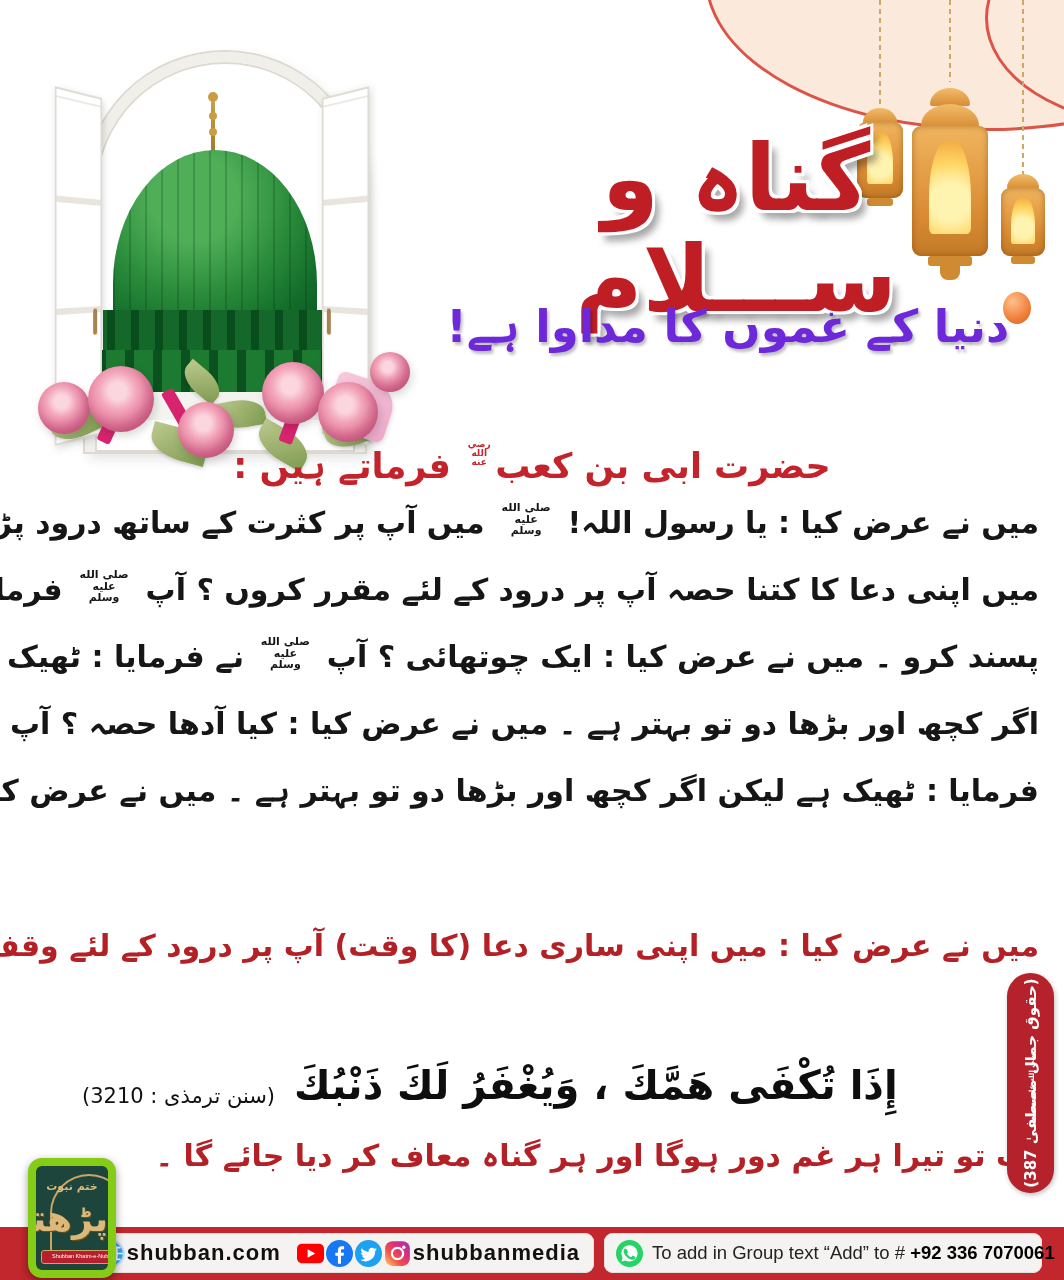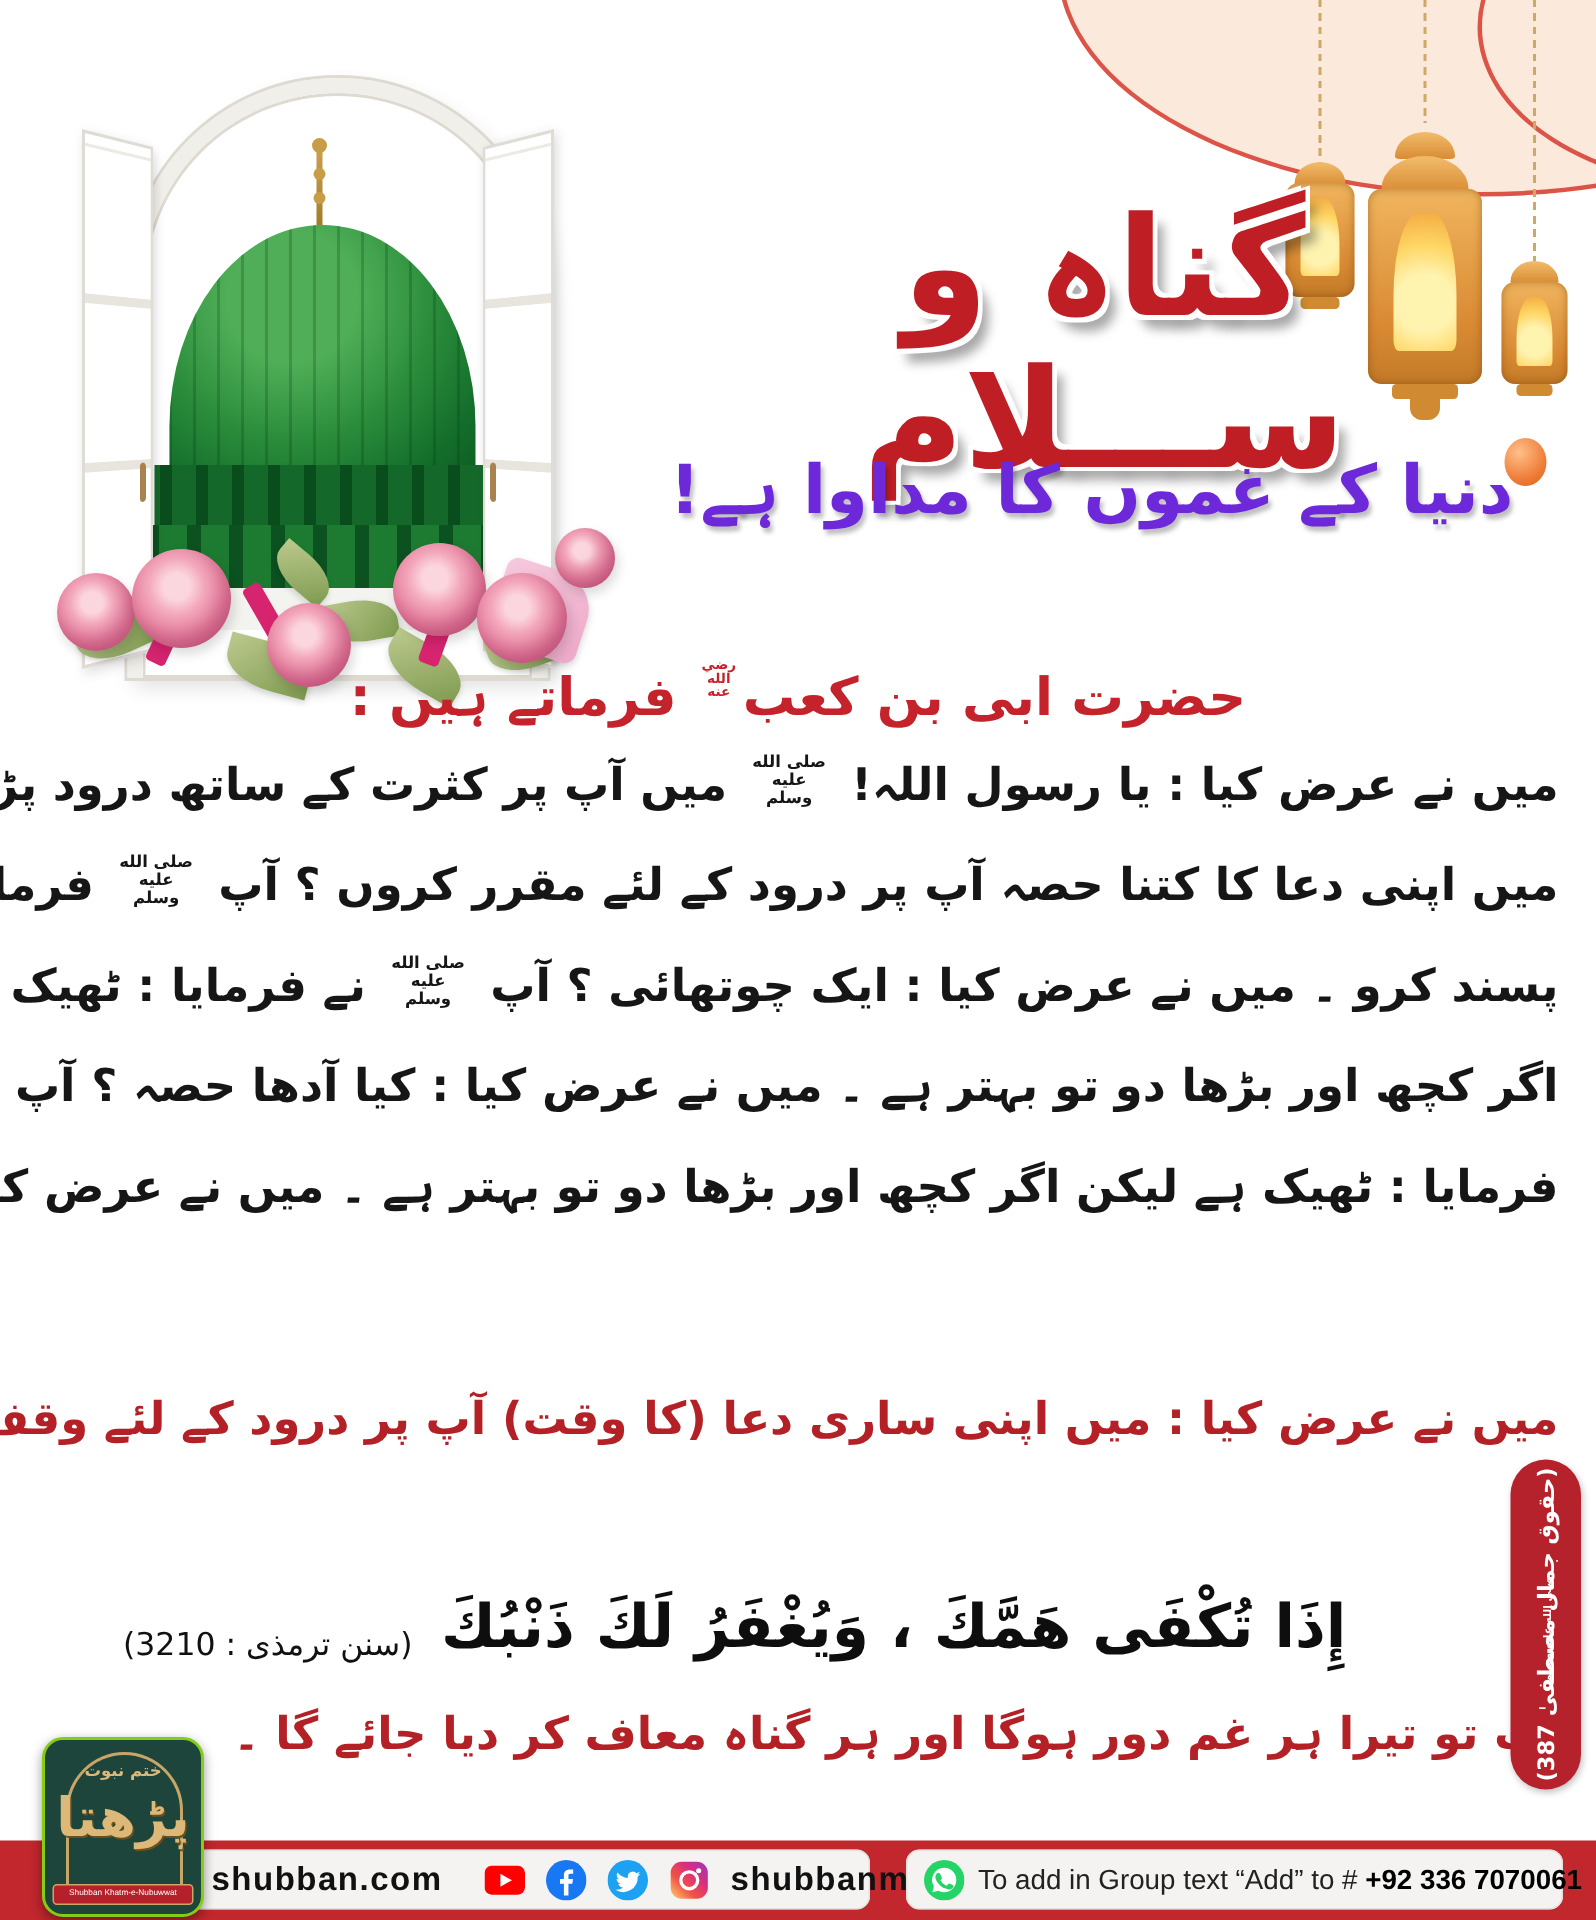--- a/index.html
+++ b/index.html
@@ -64,31 +64,31 @@
   .sas{display:inline-block;width:56px;font-size:11px;line-height:1.05;vertical-align:middle;margin:0 3px;transform:translateY(-5px);white-space:normal;font-weight:700;}
   .rz{display:inline-block;width:30px;font-size:9px;line-height:1;vertical-align:super;margin:0 1px;white-space:normal;font-weight:700;}
   
   .side-pill{position:absolute;right:10px;top:973px;width:47px;height:220px;background:#b5222b;border-radius:24px;box-shadow:1px 2px 5px rgba(0,0,0,.25);}
   .side-pill span{position:absolute;left:50%;top:50%;transform:translate(-50%,-50%) rotate(-90deg);white-space:nowrap;direction:rtl;color:#fff;font-size:15px;font-weight:700;}
   .side-pill .sas{width:30px;font-size:7px;margin:0 2px;transform:translateY(-2px);}
   
   .footbar{position:absolute;left:0;bottom:0;width:1064px;height:53px;background:#c1272d;}
   .pill{position:absolute;top:6px;height:40px;background:#f4f3f1;border-radius:9px;display:flex;align-items:center;
         font-family:"Liberation Sans",sans-serif;box-shadow:inset 0 0 0 1px #e3e1dd;}
-  .pill1{left:86px;width:494px;padding:0 14px;box-sizing:border-box;gap:14px;}
+  .pill1{left:100px;width:494px;padding:0 14px;box-sizing:border-box;gap:2px;justify-content:flex-end;}
   .pill2{left:604px;width:438px;padding:0 12px;box-sizing:border-box;gap:9px;}
   .sitetxt{font-size:22px;font-weight:700;color:#111;letter-spacing:1px;margin-right:14px;}
   .handletxt{font-size:22px;font-weight:700;color:#111;letter-spacing:1px;}
   .watext{font-size:18.5px;color:#222;white-space:nowrap;}
   .watext b{font-weight:700;color:#000;}
   .icon{display:inline-flex;width:27px;height:27px;align-items:center;justify-content:center;flex:0 0 auto;}
   .icon svg{width:100%;height:100%;}
   .yt svg{width:30px;height:21px;}
   
-  .logo{position:absolute;left:28px;top:1158px;width:108px;height:120px;background:#1d453b;border:2px solid #84cc16;
+  .logo{position:absolute;left:28px;top:1158px;width:88px;height:120px;background:#1d453b;border:8px solid #84cc16;
         border-radius:14px;z-index:5;box-sizing:border-box;overflow:hidden;box-shadow:0 3px 8px rgba(0,0,0,.4);}
   .logo .archline{position:absolute;left:14px;top:8px;width:74px;height:86px;border:2px solid #c9a668;border-bottom:none;border-radius:40px 40px 0 0;}
   .logo .ltop{position:absolute;left:0;top:14px;width:100%;text-align:center;font-size:11px;color:#dcb879;font-weight:700;direction:rtl;}
   .logo .lmain{position:absolute;left:0;top:32px;width:100%;text-align:center;font-size:36px;color:#dcb879;font-weight:700;direction:rtl;text-shadow:1px 1px 0 #6b4f1d;}
   .logo .lband{position:absolute;left:5px;bottom:6px;width:92px;height:12px;background:#b5202a;border:1px solid #c9a668;border-radius:3px;
         color:#fff;font-size:5.5px;text-align:center;line-height:11px;font-family:"Liberation Sans",sans-serif;}
 </style>
 </head>
 <body>
 

